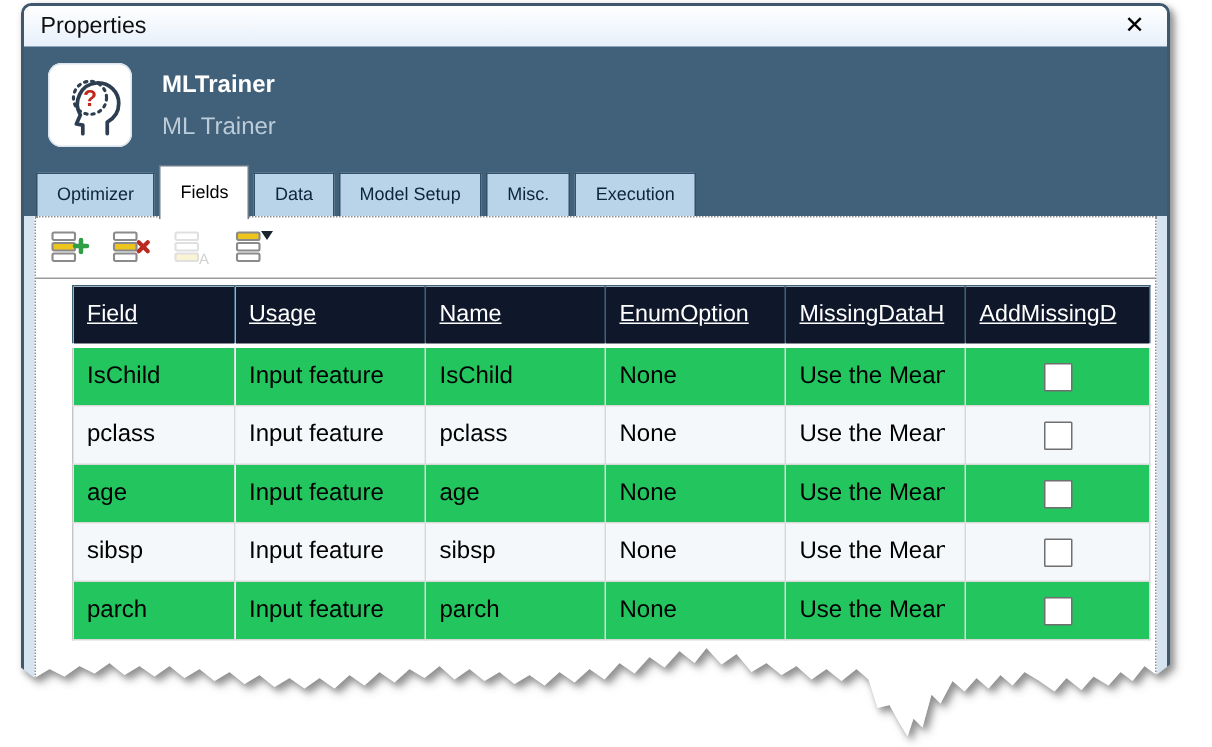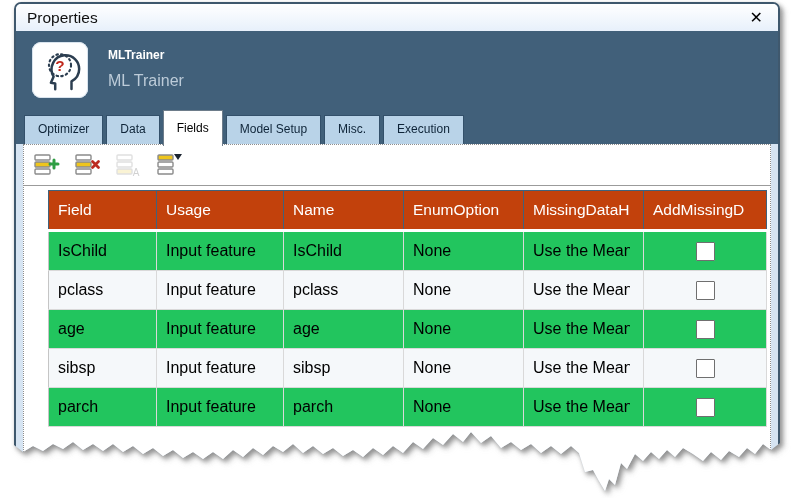--- a/index.html
+++ b/index.html
@@ -25,40 +25,40 @@
        border-radius:5px 5px 0 0;}
   .titlebar .title{padding-left:11px;font-size:15.5px;color:#101010;}
   .titlebar .close{margin-left:auto;margin-right:15px;font-size:16px;font-weight:700;color:#000;
        line-height:16px;cursor:default;}
   
   .dark-header{background:#41607a;height:113px;position:relative;}
   .app-row{display:flex;align-items:flex-start;padding:11px 0 0 16px;}
   .app-icon{width:56px;height:56px;background:#ffffff;border-radius:9px;display:flex;
        align-items:center;justify-content:center;box-shadow:0 0 0 1px #d9e4ee inset;}
   .app-names{margin-left:20px;padding-top:6px;}
-  .app-title{color:#ffffff;font-weight:700;font-size:12px;margin-bottom:10px;}
+  .app-title{color:#ffffff;font-weight:700;font-size:16px;margin-bottom:10px;}
   .app-subtitle{color:#bccbd8;font-size:16px;}
   
   .tabs{position:absolute;left:8px;right:0;bottom:0;display:flex;align-items:flex-end;gap:3px;}
   .tab{background:#b9d3e8;border:1px solid #33506a;border-bottom:none;color:#0e2438;
        font-size:12px;padding:4px 13px 6px 13px;height:18px;line-height:18px;cursor:default;}
   .tab.active{background:#ffffff;color:#000;border-color:#6d7c8a;height:24px;line-height:24px;
        padding-top:5px;margin-bottom:-2px;position:relative;z-index:3;}
   
   .panel{position:absolute;left:7px;right:7px;top:140px;height:370px;background:#ffffff;
        border:1px dotted #8d8d8d;box-sizing:border-box;z-index:1;}
   .toolbar{height:40px;display:flex;align-items:center;gap:11px;padding-left:7px;
        border-bottom:1px solid #9b9b9b;}
   .tool-btn{width:30px;height:30px;display:flex;align-items:center;justify-content:center;background:transparent;border:none;padding:0;}
   .tool-btn.disabled{opacity:.45;}
   
   table.grid{border-collapse:collapse;table-layout:fixed;margin:4px 0 0 24px;width:718px;font-size:16px;}
-  .grid th{background:#c2410c;color:#ffffff;font-weight:500;font-size:15.5px;text-align:left;
+  .grid th{background:#0f172a;color:#ffffff;font-weight:500;font-size:15.5px;text-align:left;
        padding:0 0 0 9px;height:38px;border:1px solid #3f627c;border-bottom:3px solid #ffffff;
-       overflow:hidden;white-space:nowrap;}
+       overflow:hidden;white-space:nowrap;text-decoration:underline;}
   .grid td{height:38px;padding:0 0 0 9px;border-right:1px solid #d9d9d9;border-bottom:1px solid #d9d9d9;
        overflow:hidden;white-space:nowrap;color:#000;}
   .grid td:first-child{border-left:1px solid #c5c5c5;}
   .grid tbody tr{background:#22c55e;}
   .grid tbody tr:nth-child(even){background:#f5f8fa;}
   .grid tbody tr.selected{background:#e9f2fc;}
   .grid tbody tr.selected td{border-bottom:1px solid #c9daed;}
   .clip-missing{display:inline-block;max-width:97px;overflow:hidden;white-space:nowrap;vertical-align:middle;}
   .cb-wrap{text-align:center;padding:0!important;}
   .checkbox{width:17px;height:17px;border:1px solid #6f6f6f;background:#ffffff;margin:0 auto;border-radius:1px;}
@@ -83,22 +83,22 @@
             <text x="24" y="25" text-anchor="middle" font-size="16" font-weight="bold" fill="#c0281c" font-family="Liberation Sans, sans-serif">?</text>
           </svg>
         </div>
         <div class="app-names">
           <div class="app-title">MLTrainer</div>
           <div class="app-subtitle">ML Trainer</div>
         </div>
       </div>
       <div class="tabs">
         <div class="tab">Optimizer</div>
+        <div class="tab active">Fields</div>
         <div class="tab">Data</div>
-        <div class="tab active">Fields</div>
         <div class="tab">Model Setup</div>
         <div class="tab">Misc.</div>
         <div class="tab">Execution</div>
       </div>
     </div>
 
     <div class="panel">
 
       <div class="toolbar">
         <button class="tool-btn" title="">

